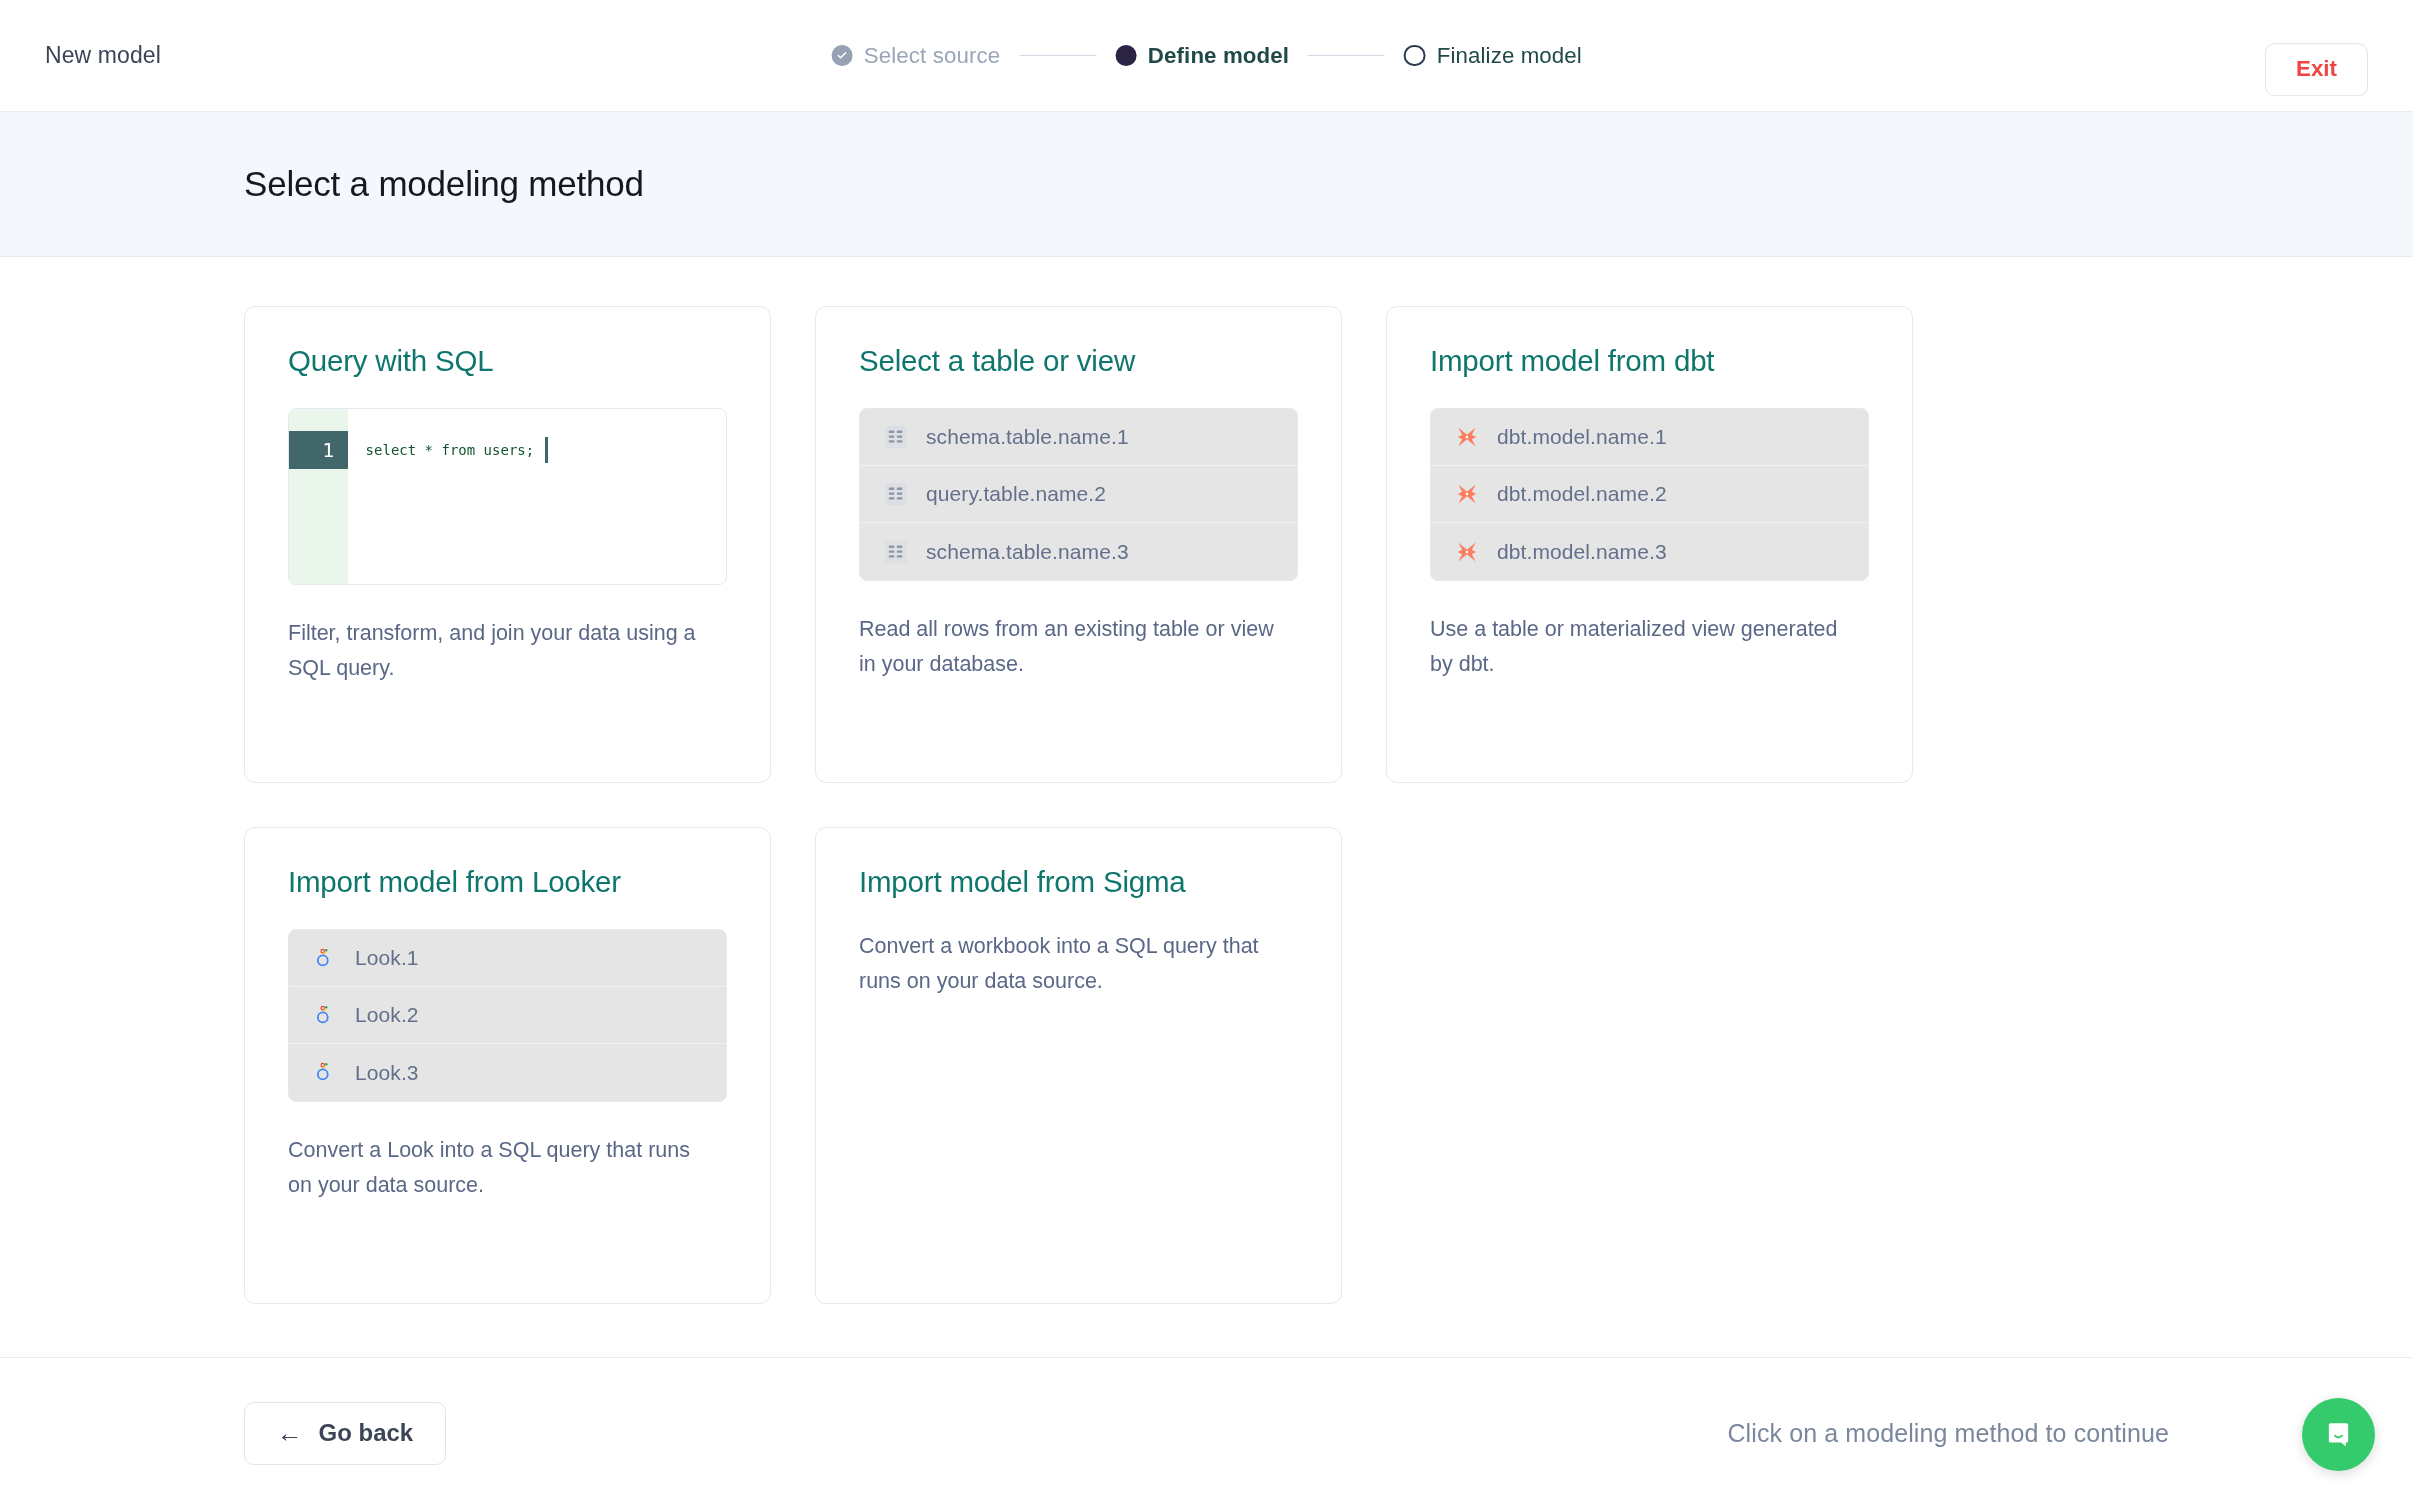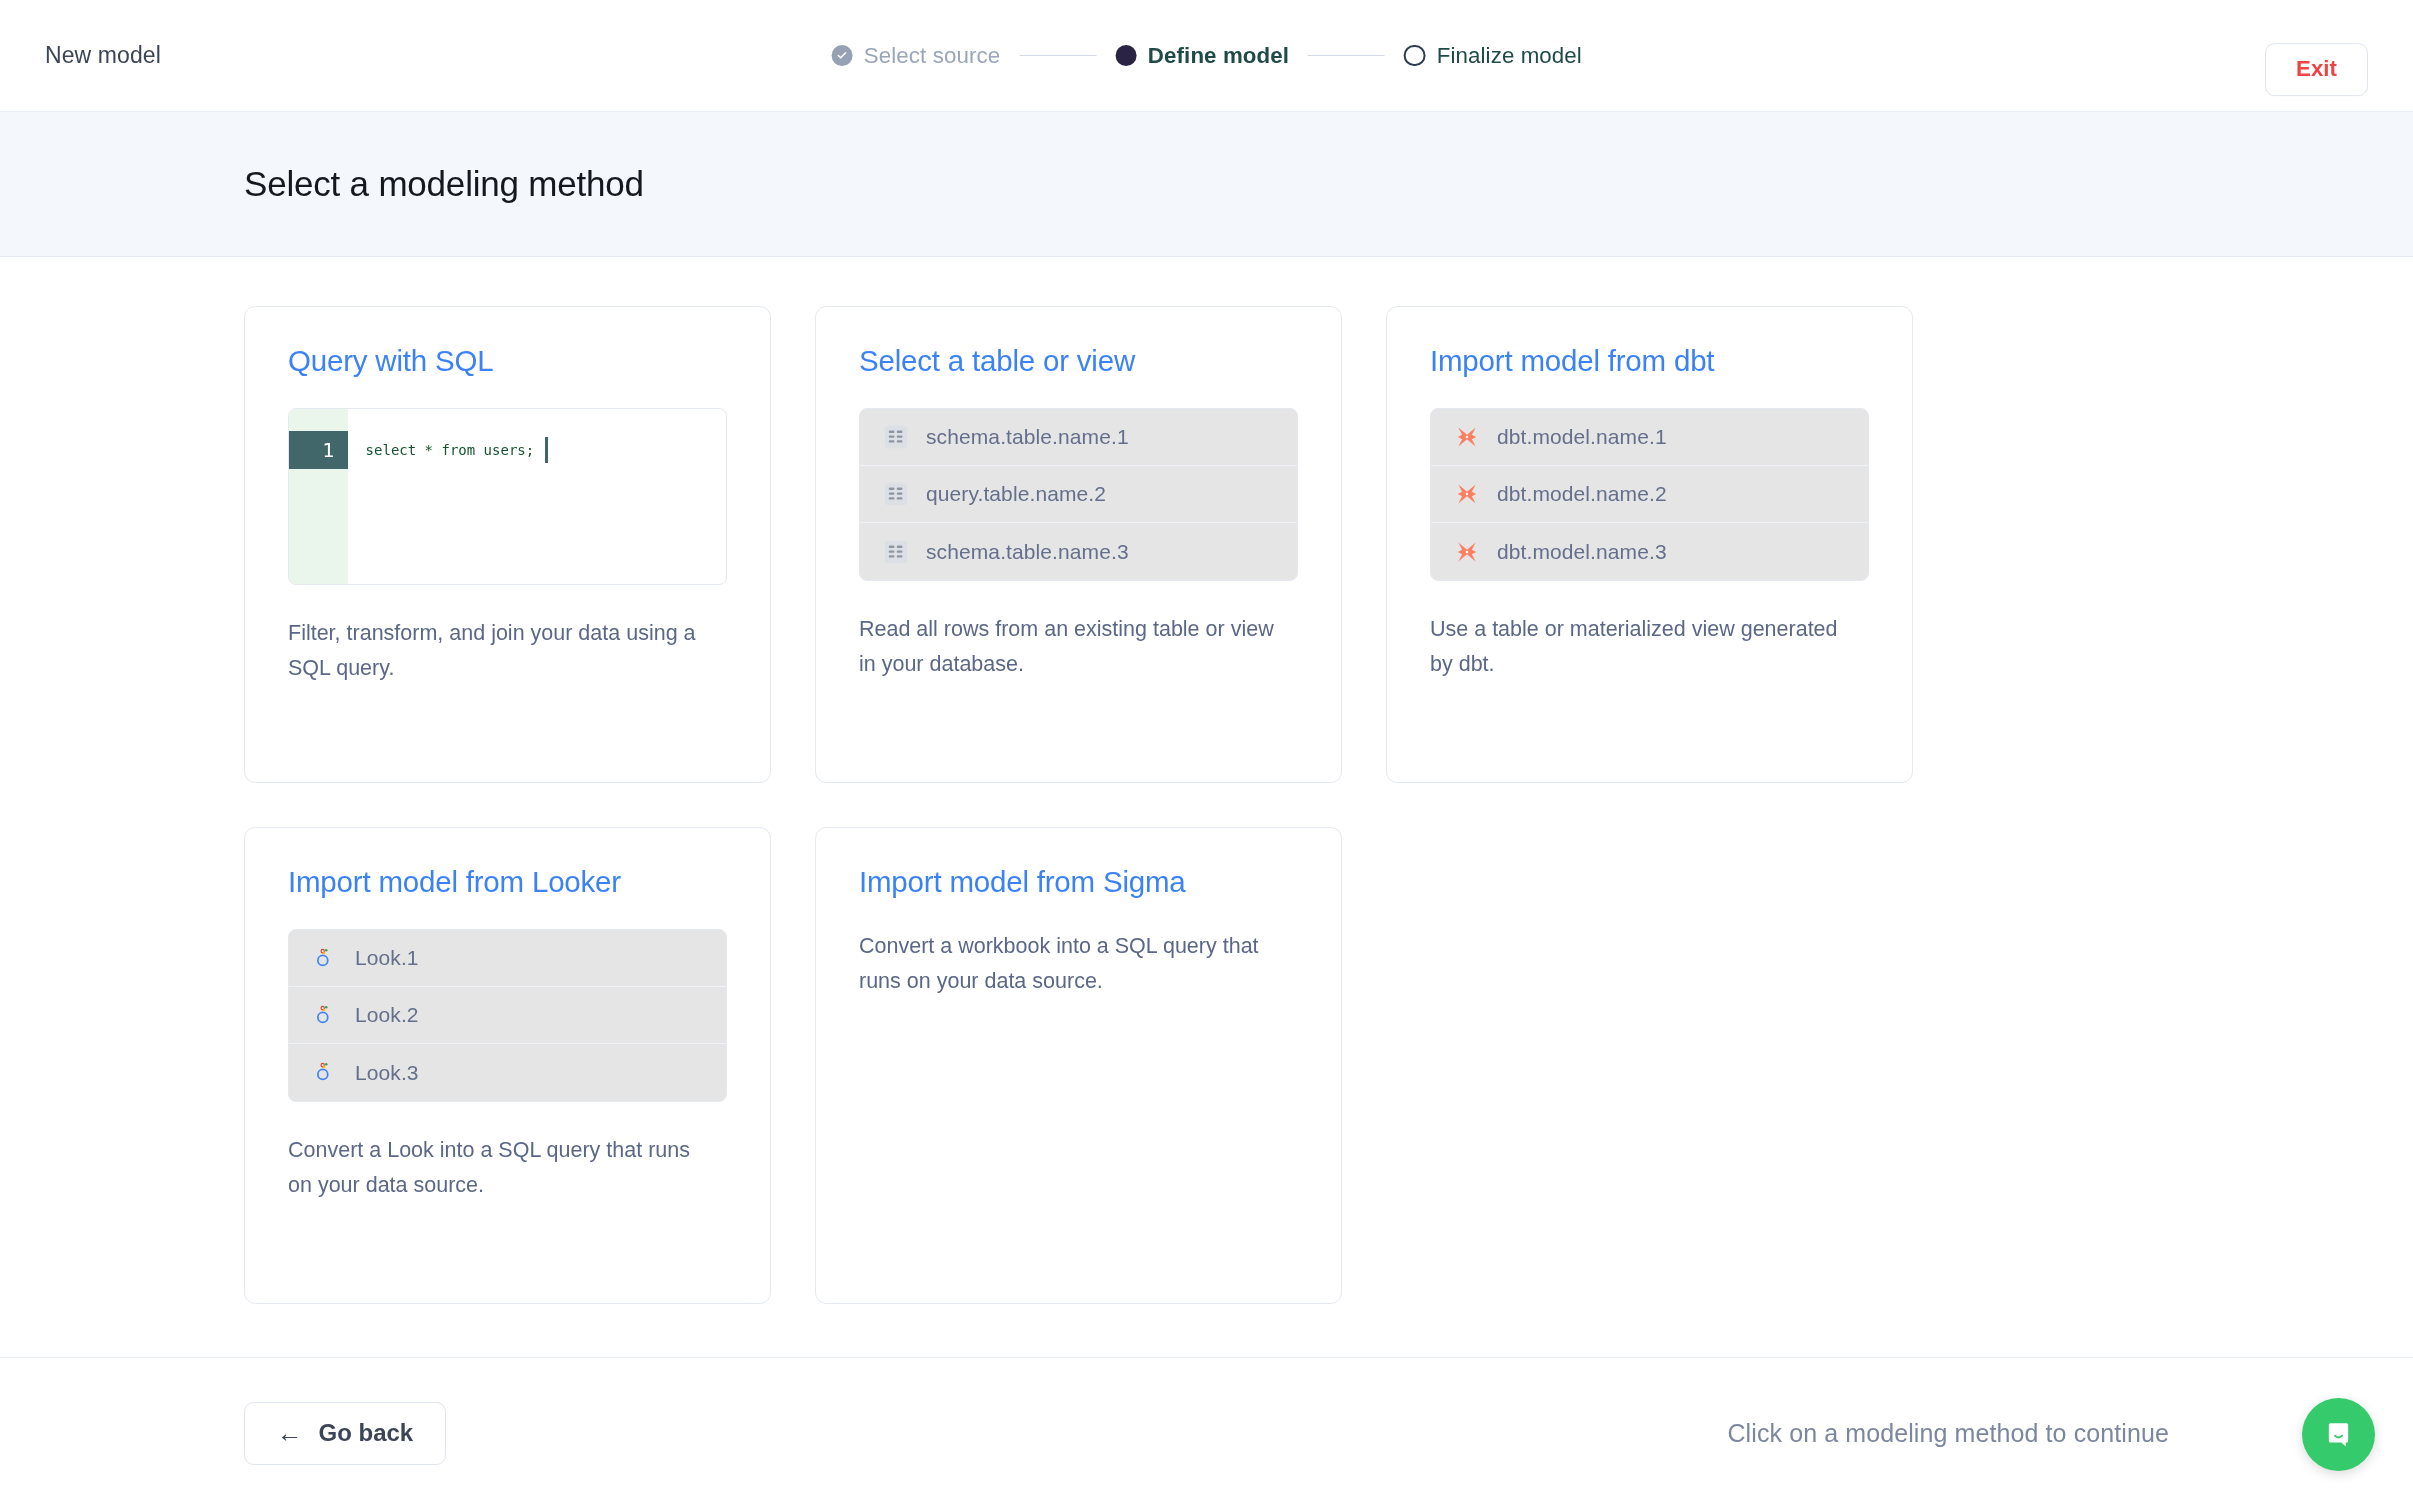--- a/index.html
+++ b/index.html
@@ -158,21 +158,21 @@
     padding: 37px 43px 0 43px;
     height: 477px;
     cursor: pointer;
     display: flex;
     flex-direction: column;
   }
 
   .card-title {
     font-size: 29.5px;
     font-weight: 400;
-    color: #3b82f6;
+    color: #0f766e;
     letter-spacing: -0.2px;
     margin-bottom: 30px;
     white-space: nowrap;
   }
 
   .card-desc {
     font-size: 21.5px;
     line-height: 1.62;
     color: #5a6786;
     font-weight: 400;

